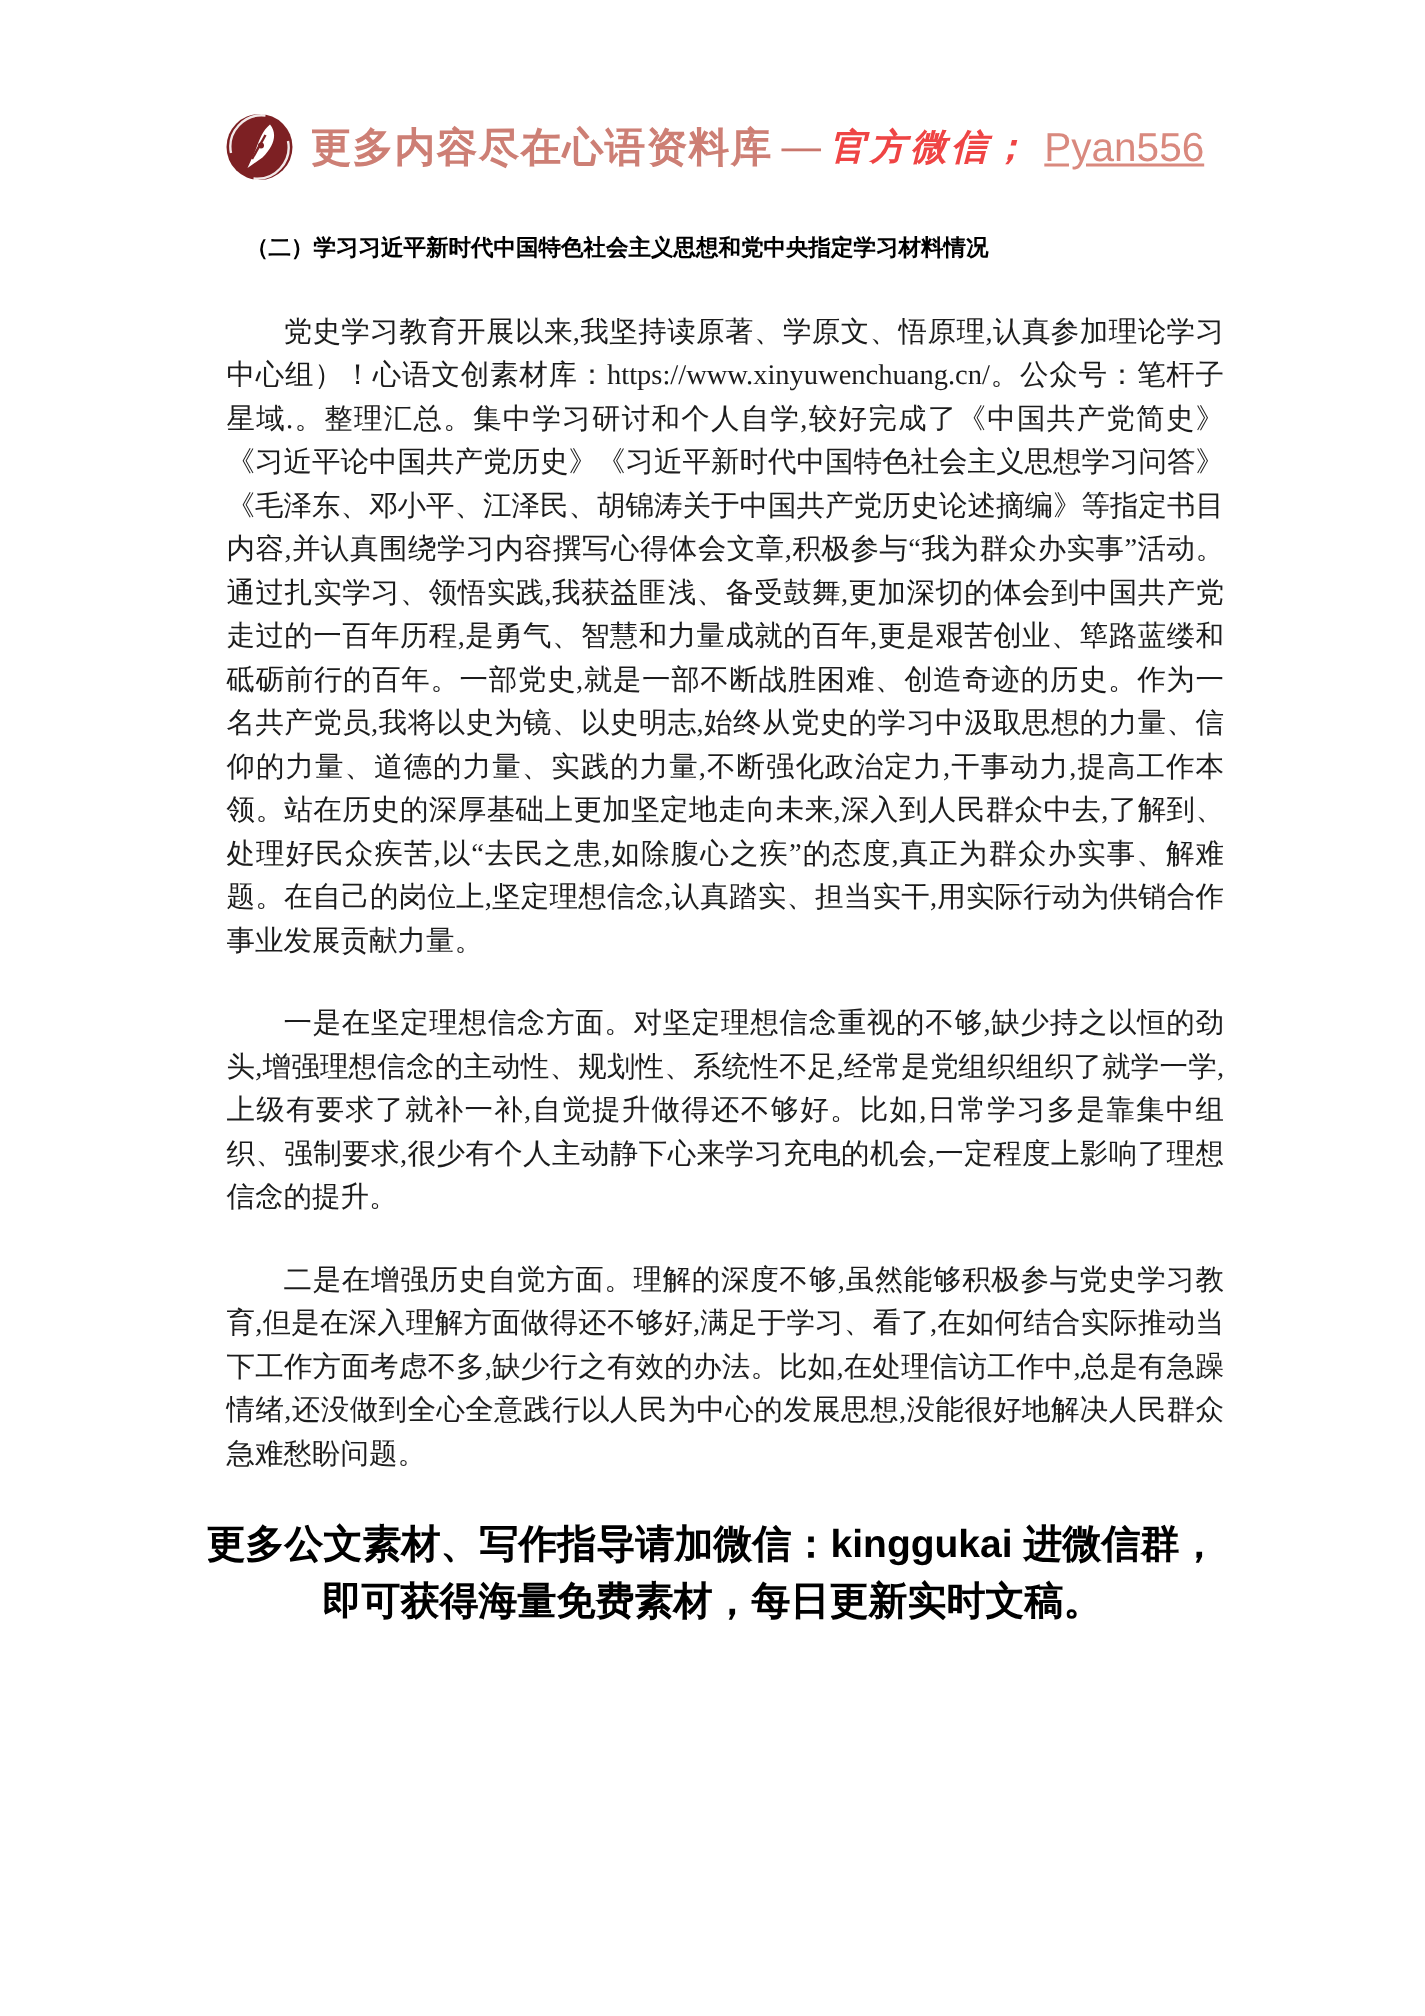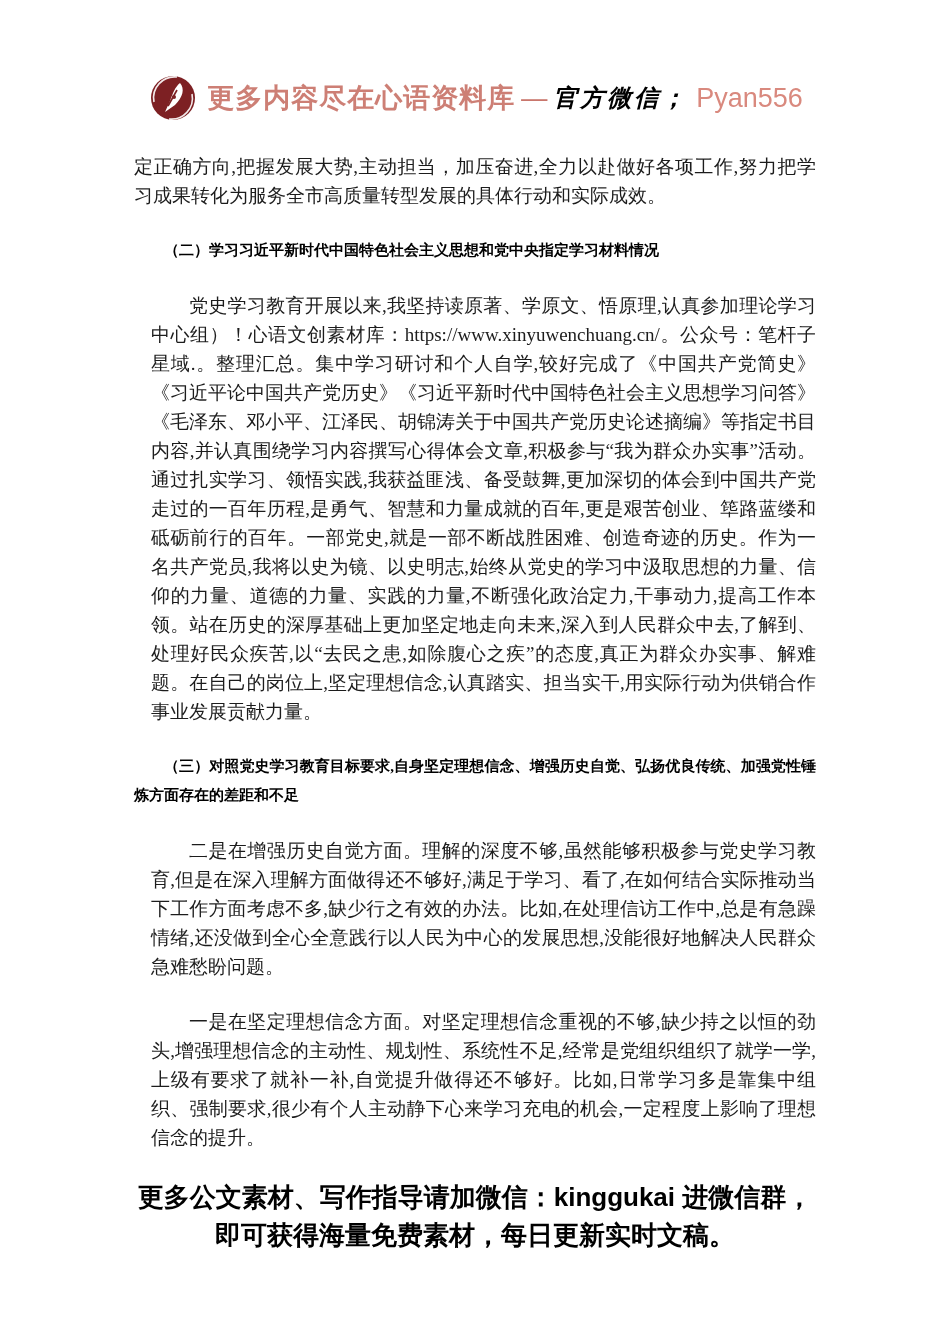--- a/index.html
+++ b/index.html
@@ -38,27 +38,28 @@
   .banner .dash {
     font-size: 26px;
     font-weight: bold;
     color: #c9766c;
     margin: 0 -2px;
   }
   .banner .official {
     font-size: 24px;
     font-weight: bold;
     font-style: italic;
-    color: #000000;
+    color: #ef4444;
     letter-spacing: 3px;
   }
   .banner .wxid {
     font-family: "Liberation Sans", "DejaVu Sans", sans-serif;
     font-size: 27px;
     color: #d9897e;
+    text-decoration: underline;
   }
   
   .content {
     width: 682px;
     margin: 0 auto;
   }
   .para {
     font-size: 19px;
     line-height: 29px;
     text-align: justify;
@@ -102,30 +103,28 @@
       </svg>
     </span>
     <span class="brand">更多内容尽在心语资料库</span>
     <span class="dash">—</span>
     <span class="official">官方微信；</span>
     <span class="wxid">Pyan556</span>
   </header>
 
   <main class="content">
 
-    <p class="para">定正确方向,把握发展大势,主动担当，加压奋进,全力以赴做好各项工作,努力把学习成果转化为服务全市高质量转型发展的具体行动和实际成效。</p>
 
     <h3 class="heading">（二）学习习近平新时代中国特色社会主义思想和党中央指定学习材料情况</h3>
 
     <p class="para indent">党史学习教育开展以来,我坚持读原著、学原文、悟原理,认真参加理论学习中心组）！心语文创素材库：https://www.xinyuwenchuang.cn/。公众号：笔杆子星域.。整理汇总。集中学习研讨和个人自学,较好完成了《中国共产党简史》《习近平论中国共产党历史》《习近平新时代中国特色社会主义思想学习问答》《毛泽东、邓小平、江泽民、胡锦涛关于中国共产党历史论述摘编》等指定书目内容,并认真围绕学习内容撰写心得体会文章,积极参与“我为群众办实事”活动。通过扎实学习、领悟实践,我获益匪浅、备受鼓舞,更加深切的体会到中国共产党走过的一百年历程,是勇气、智慧和力量成就的百年,更是艰苦创业、筚路蓝缕和砥砺前行的百年。一部党史,就是一部不断战胜困难、创造奇迹的历史。作为一名共产党员,我将以史为镜、以史明志,始终从党史的学习中汲取思想的力量、信仰的力量、道德的力量、实践的力量,不断强化政治定力,干事动力,提高工作本领。站在历史的深厚基础上更加坚定地走向未来,深入到人民群众中去,了解到、处理好民众疾苦,以“去民之患,如除腹心之疾”的态度,真正为群众办实事、解难题。在自己的岗位上,坚定理想信念,认真踏实、担当实干,用实际行动为供销合作事业发展贡献力量。</p>
 
-    <h3 class="heading">（三）对照党史学习教育目标要求,自身坚定理想信念、增强历史自觉、弘扬优良传统、加强党性锤炼方面存在的差距和不足</h3>
+
+    <p class="para indent">一是在坚定理想信念方面。对坚定理想信念重视的不够,缺少持之以恒的劲头,增强理想信念的主动性、规划性、系统性不足,经常是党组织组织了就学一学,上级有要求了就补一补,自觉提升做得还不够好。比如,日常学习多是靠集中组织、强制要求,很少有个人主动静下心来学习充电的机会,一定程度上影响了理想信念的提升。</p>
 
     <p class="para indent">二是在增强历史自觉方面。理解的深度不够,虽然能够积极参与党史学习教育,但是在深入理解方面做得还不够好,满足于学习、看了,在如何结合实际推动当下工作方面考虑不多,缺少行之有效的办法。比如,在处理信访工作中,总是有急躁情绪,还没做到全心全意践行以人民为中心的发展思想,没能很好地解决人民群众急难愁盼问题。</p>
-
-    <p class="para indent">一是在坚定理想信念方面。对坚定理想信念重视的不够,缺少持之以恒的劲头,增强理想信念的主动性、规划性、系统性不足,经常是党组织组织了就学一学,上级有要求了就补一补,自觉提升做得还不够好。比如,日常学习多是靠集中组织、强制要求,很少有个人主动静下心来学习充电的机会,一定程度上影响了理想信念的提升。</p>
 
 
     <p class="callout">更多公文素材、写作指导请加微信：kinggukai 进微信群，即可获得海量免费素材，每日更新实时文稿。</p>
 
   </main>
 
 </div>
 
 </body></html>

